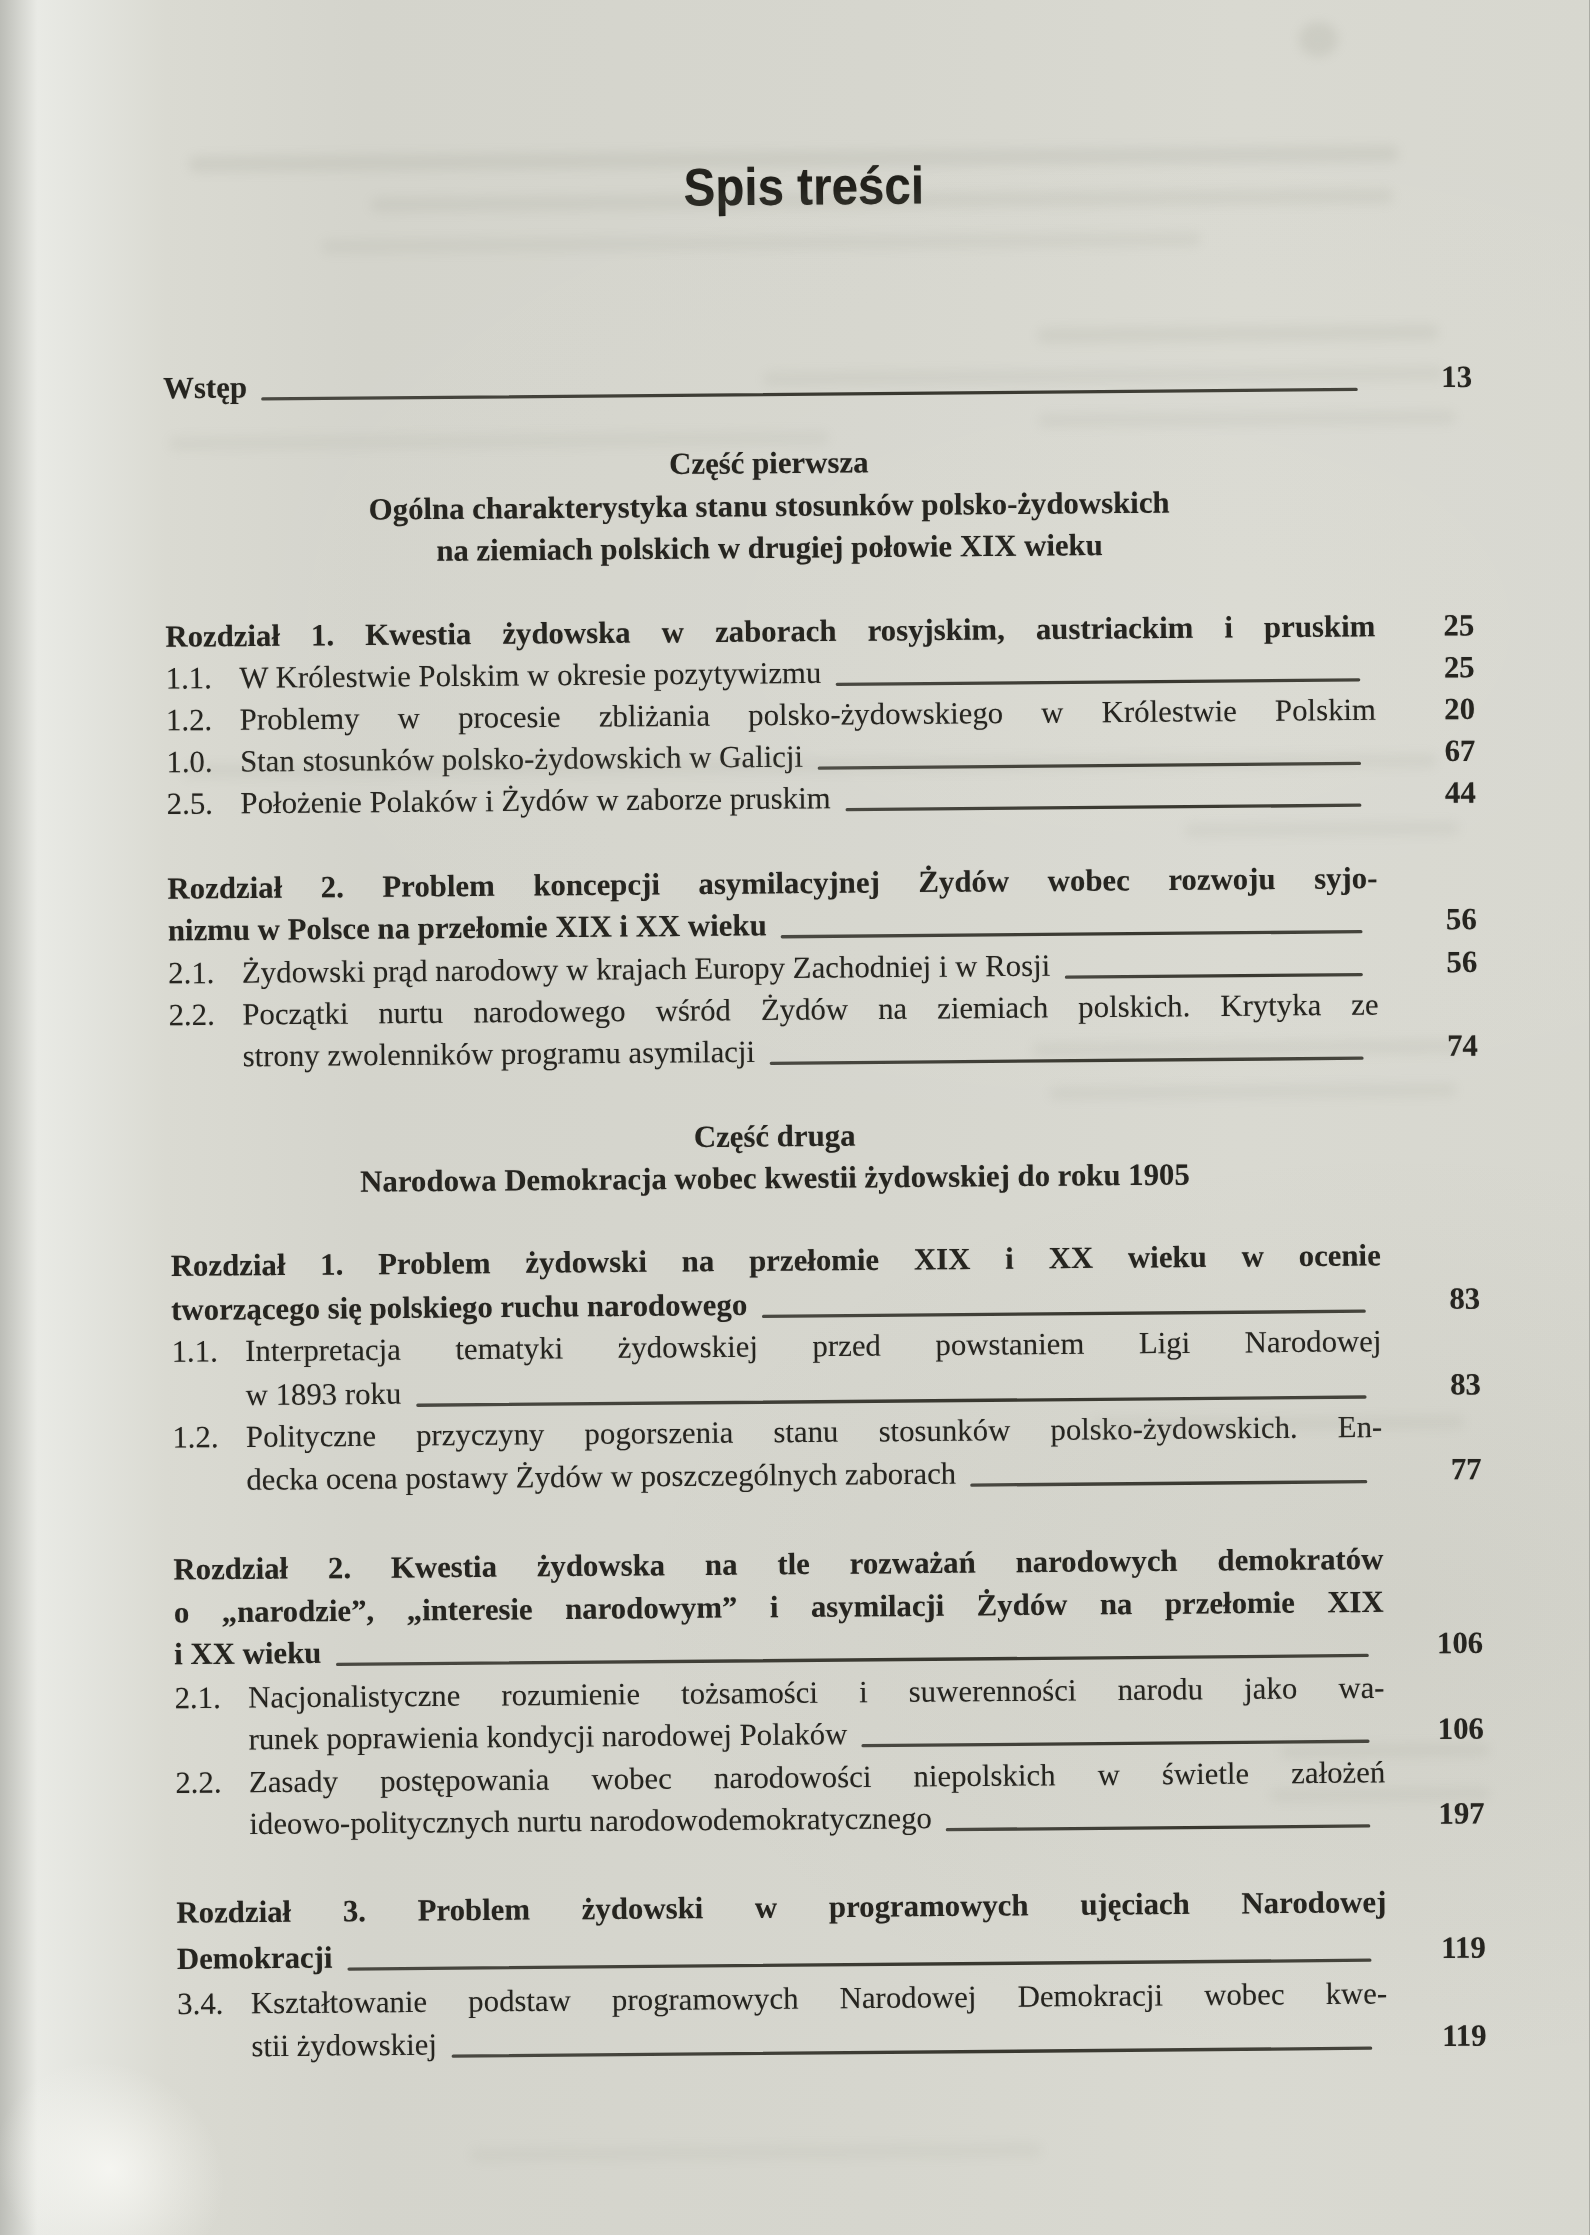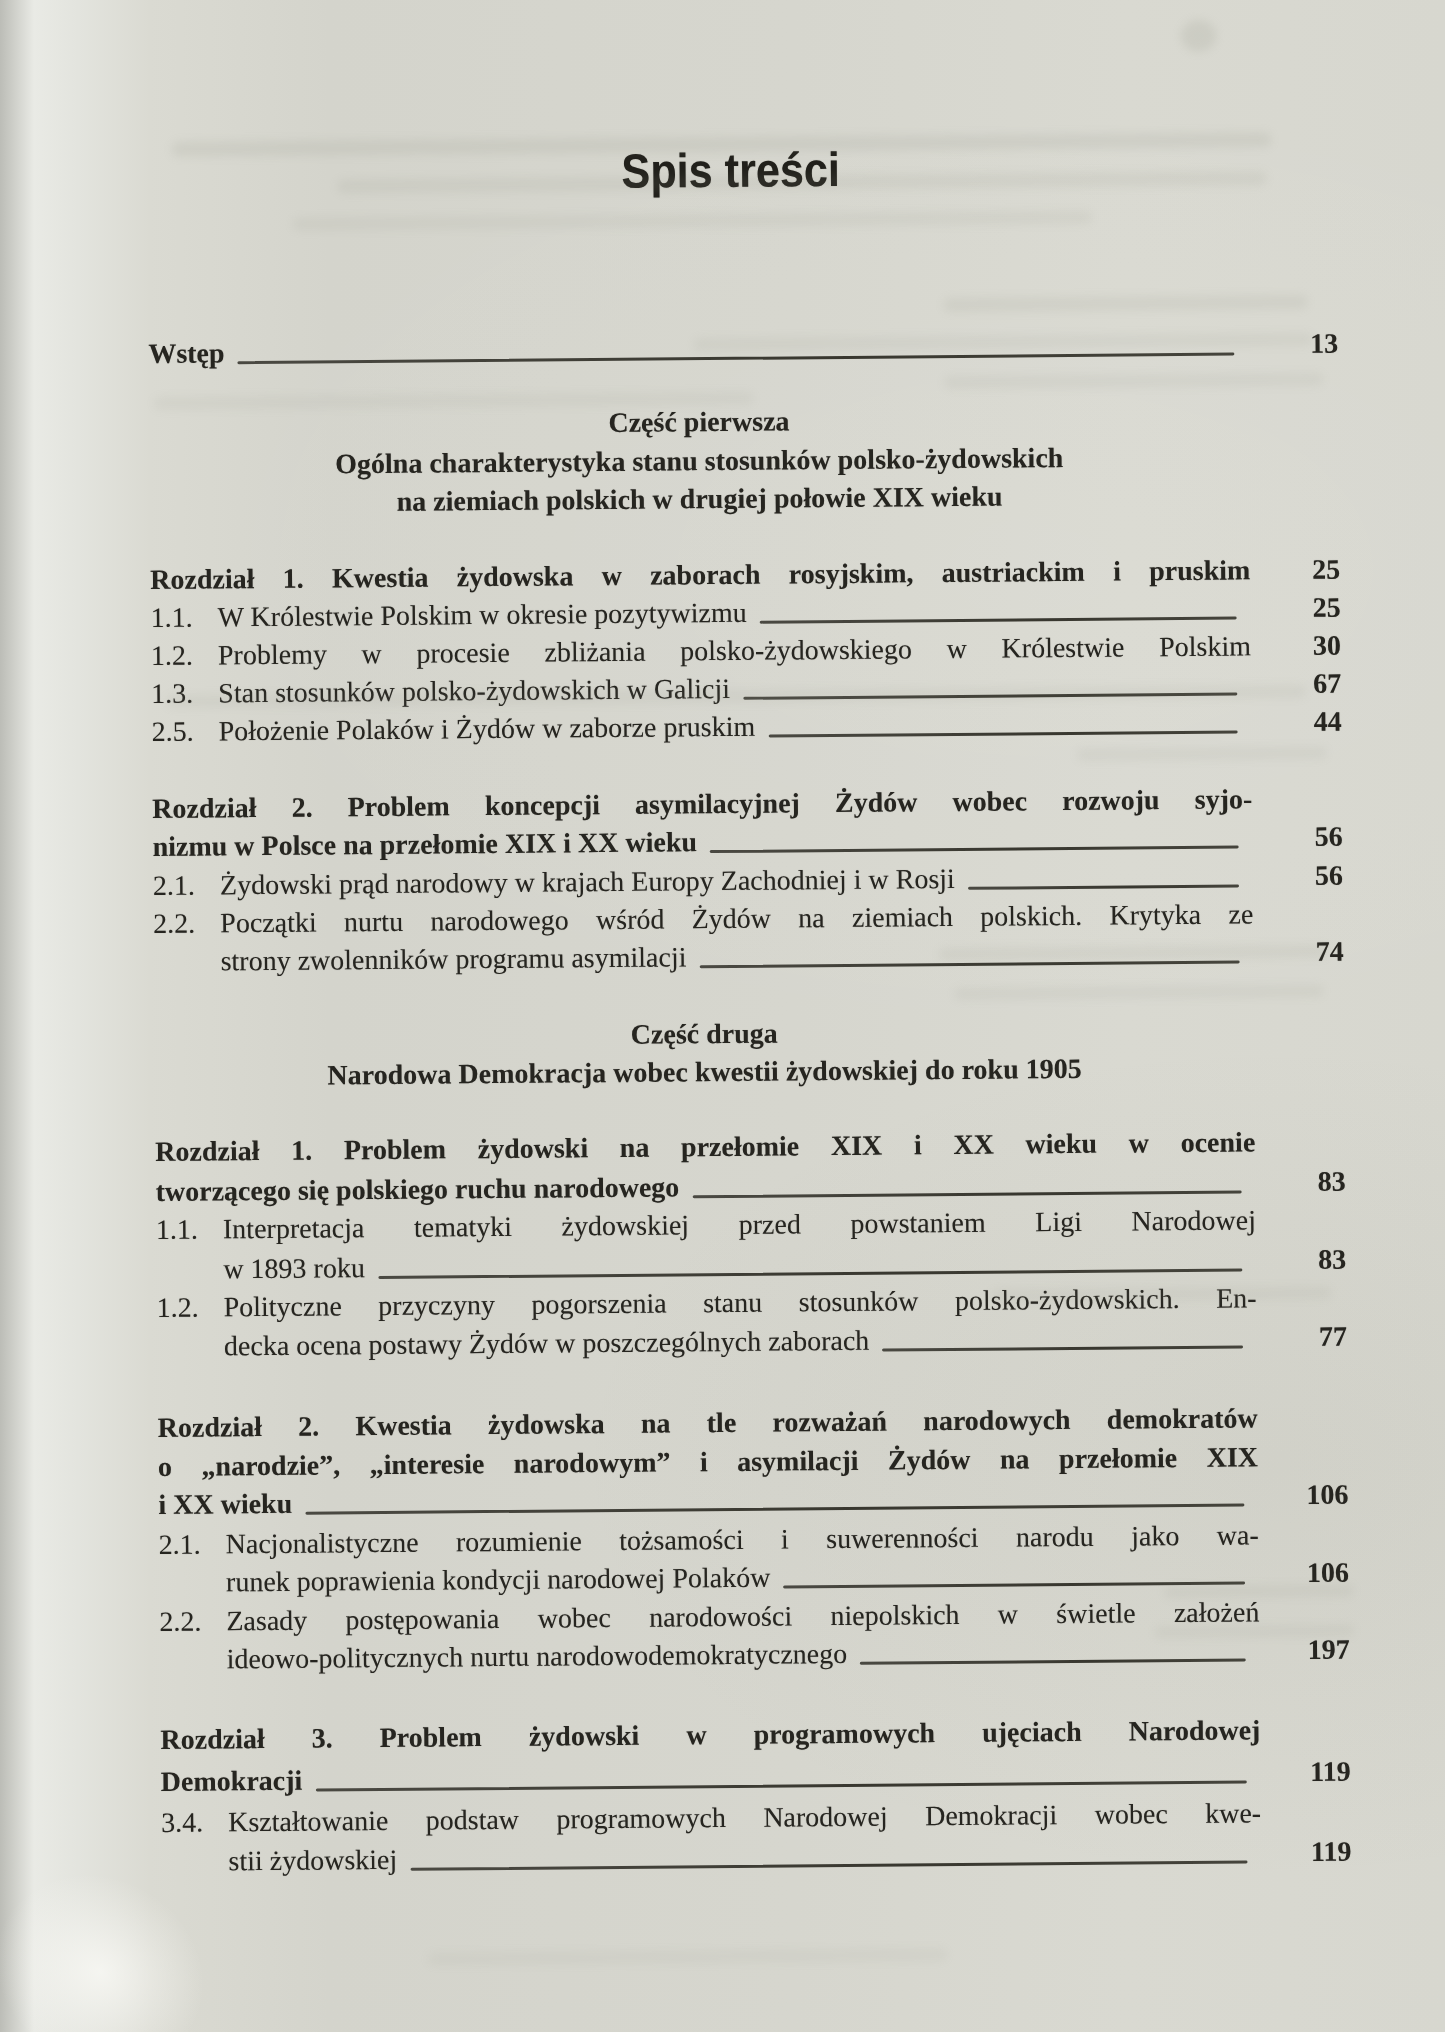--- a/index.html
+++ b/index.html
@@ -72,24 +72,24 @@
       </div>
       <div class="row">
         <span class="num">1.1.</span>
         <span class="txt">W Królestwie Polskim w okresie pozytywizmu</span>
         <span class="leader"></span>
         <span class="page">25</span>
       </div>
       <div class="row">
         <span class="num">1.2.</span>
         <span class="just">Problemy w procesie zbliżania polsko-żydowskiego w Królestwie Polskim</span>
-        <span class="page">30</span>
-      </div>
-      <div class="row">
-        <span class="num">1.3.</span>
+        <span class="page">20</span>
+      </div>
+      <div class="row">
+        <span class="num">1.0.</span>
         <span class="txt">Stan stosunków polsko-żydowskich w Galicji</span>
         <span class="leader"></span>
         <span class="page">67</span>
       </div>
       <div class="row">
         <span class="num">2.5.</span>
         <span class="txt">Położenie Polaków i Żydów w zaborze pruskim</span>
         <span class="leader"></span>
         <span class="page">44</span>
       </div>

